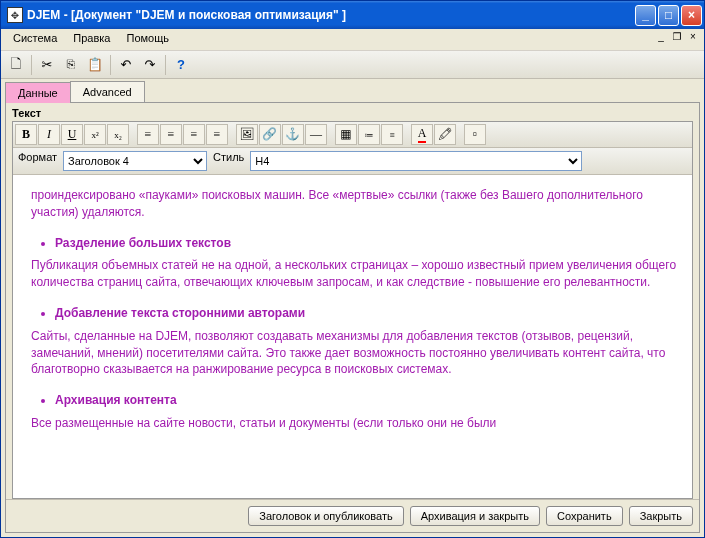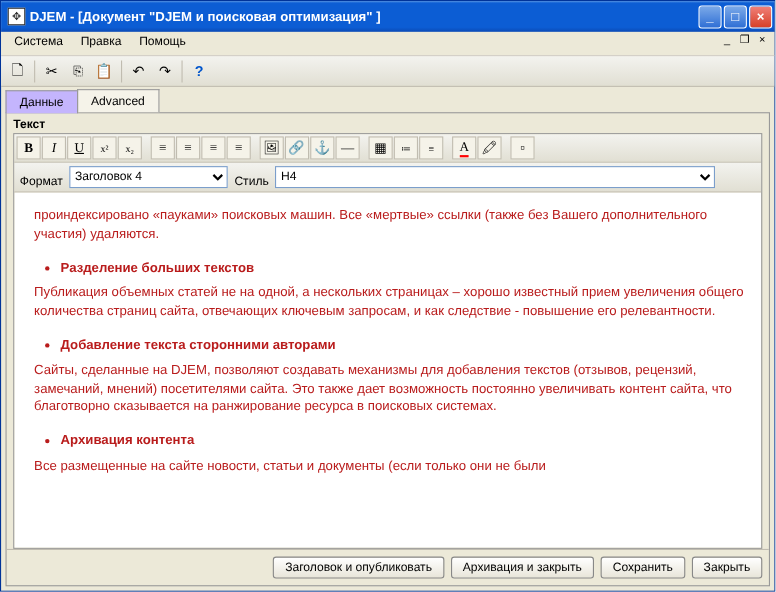--- a/index.html
+++ b/index.html
@@ -14,30 +14,30 @@
   .winbtn.close { background: linear-gradient(to bottom, #f08078, #d63f27); }
   .menubar { height: 22px; background: #ece9d8; display: flex; padding: 0 4px; font-size: 11px; border-bottom: 1px solid #d4d0c8; position: relative; }
   .menuitem { padding: 3px 8px; cursor: pointer; }
   .mdibtns { position: absolute; right: 4px; display: flex; gap: 2px; font-size: 10px; }
   .mdibtn { width: 14px; height: 14px; display: flex; align-items: center; justify-content: center; cursor: pointer; }
   .toolbar { height: 28px; background: linear-gradient(to bottom, #f3f3ef, #e1dfd3); display: flex; align-items: center; padding: 0 4px; gap: 2px; border-bottom: 1px solid #c0bcb0; }
   .tbtn { width: 22px; height: 22px; display: flex; align-items: center; justify-content: center; cursor: pointer; border: 1px solid transparent; border-radius: 2px; font-size: 13px; }
   .tbsep { width: 1px; height: 20px; background: #c0bcb0; margin: 0 2px; }
   .tabs { display: flex; margin-top: 2px; padding-left: 4px; }
   .tab { padding: 4px 12px; border: 1px solid #999; border-bottom: none; background: #f5f3e9; font-size: 11px; cursor: pointer; margin-right: -1px; position: relative; }
-  .tab.active { background: #c4b5fd; z-index: 2; top: 1px; }
+  .tab.active { background: #f9a8d4; z-index: 2; top: 1px; }
   .tabpanel { flex: 1; border: 1px solid #999; margin: 0 4px 4px 4px; background: #ece9d8; display: flex; flex-direction: column; overflow: hidden; }
   .section-label { font-size: 11px; padding: 4px 6px 2px 6px; font-weight: bold; }
   .editor-box { border: 1px solid #999; margin: 0 6px; background: #ece9d8; flex: 1; display: flex; flex-direction: column; overflow: hidden; }
   .etoolbar { display: flex; flex-wrap: wrap; align-items: center; padding: 2px; gap: 1px; border-bottom: 1px solid #c0bcb0; background: linear-gradient(to bottom, #f3f3ef, #e1dfd3); }
   .ebtn { width: 22px; height: 21px; display: flex; align-items: center; justify-content: center; border: 1px solid #c0bcb0; background: #f5f3e9; cursor: pointer; font-size: 12px; font-family: serif; }
-  .erow2 { display: flex; align-items: flex-end; padding: 3px; gap: 4px; border-bottom: 1px solid #c0bcb0; background: linear-gradient(to bottom, #f3f3ef, #e1dfd3); }
+  .erow2 { display: flex; align-items: flex-start; padding: 3px; gap: 4px; border-bottom: 1px solid #c0bcb0; background: linear-gradient(to bottom, #f3f3ef, #e1dfd3); }
   .elabel { font-size: 11px; padding: 0 2px; }
   .eselect { border: 1px solid #7b9ecb; background: #fff; height: 20px; font-size: 11px; }
-  .content { flex: 1; background: #fff; overflow-y: scroll; padding: 6px 0 6px 18px; font-size: 12px; line-height: 1.4; color: #b91c1c; }
+  .content { flex: 1; background: #fff; overflow-y: scroll; padding: 6px 0 6px 18px; font-size: 12px; line-height: 1.4; color: #a21caf; }
   .content ul { margin: 6px 0; padding-left: 24px; }
   .content li { font-weight: bold; margin: 14px 0 6px 0; }
   .content p { margin: 6px 0 14px 0; }
   .bottombar { padding: 6px; display: flex; justify-content: flex-end; gap: 6px; border-top: 1px solid #c0bcb0; }
   .btn { padding: 3px 10px; border: 1px solid #888; border-radius: 3px; background: linear-gradient(to bottom, #fff, #e8e5d9); font-size: 11px; cursor: pointer; }
   .editor-wrap { display: flex; flex: 1; overflow: hidden; }
   ::-webkit-scrollbar { width: 16px; }
   ::-webkit-scrollbar-track { background: #f1efe5; border: 1px solid #d4d0c8; }
   ::-webkit-scrollbar-thumb { background: #c8c6ba; border: 1px solid #99978e; }
 </style>
@@ -122,21 +122,21 @@
         <div class="ebtn">🖍</div>
         <div style="width:6px"></div>
         <div class="ebtn">▫</div>
       </div>
       <div class="erow2">
         <span class="elabel">Формат</span>
         <select class="eselect" style="width:144px">
           <option>Заголовок 4</option>
         </select>
         <span class="elabel">Стиль</span>
-        <select class="eselect" style="width:400px">
+        <select class="eselect" style="width:332px">
           <option>H4</option>
         </select>
       </div>
       <div class="editor-wrap">
         <div class="content">
           <p> проиндексировано «пауками» поисковых машин. Все «мертвые» ссылки (также без Вашего дополнительного участия) удаляются.</p>
           <ul>
               <li>Разделение больших текстов</li>
             </ul>
           <p>Публикация объемных статей не на одной, а нескольких страницах – хорошо известный прием увеличения общего количества страниц сайта, отвечающих ключевым запросам, и как следствие - повышение  его релевантности.</p>

